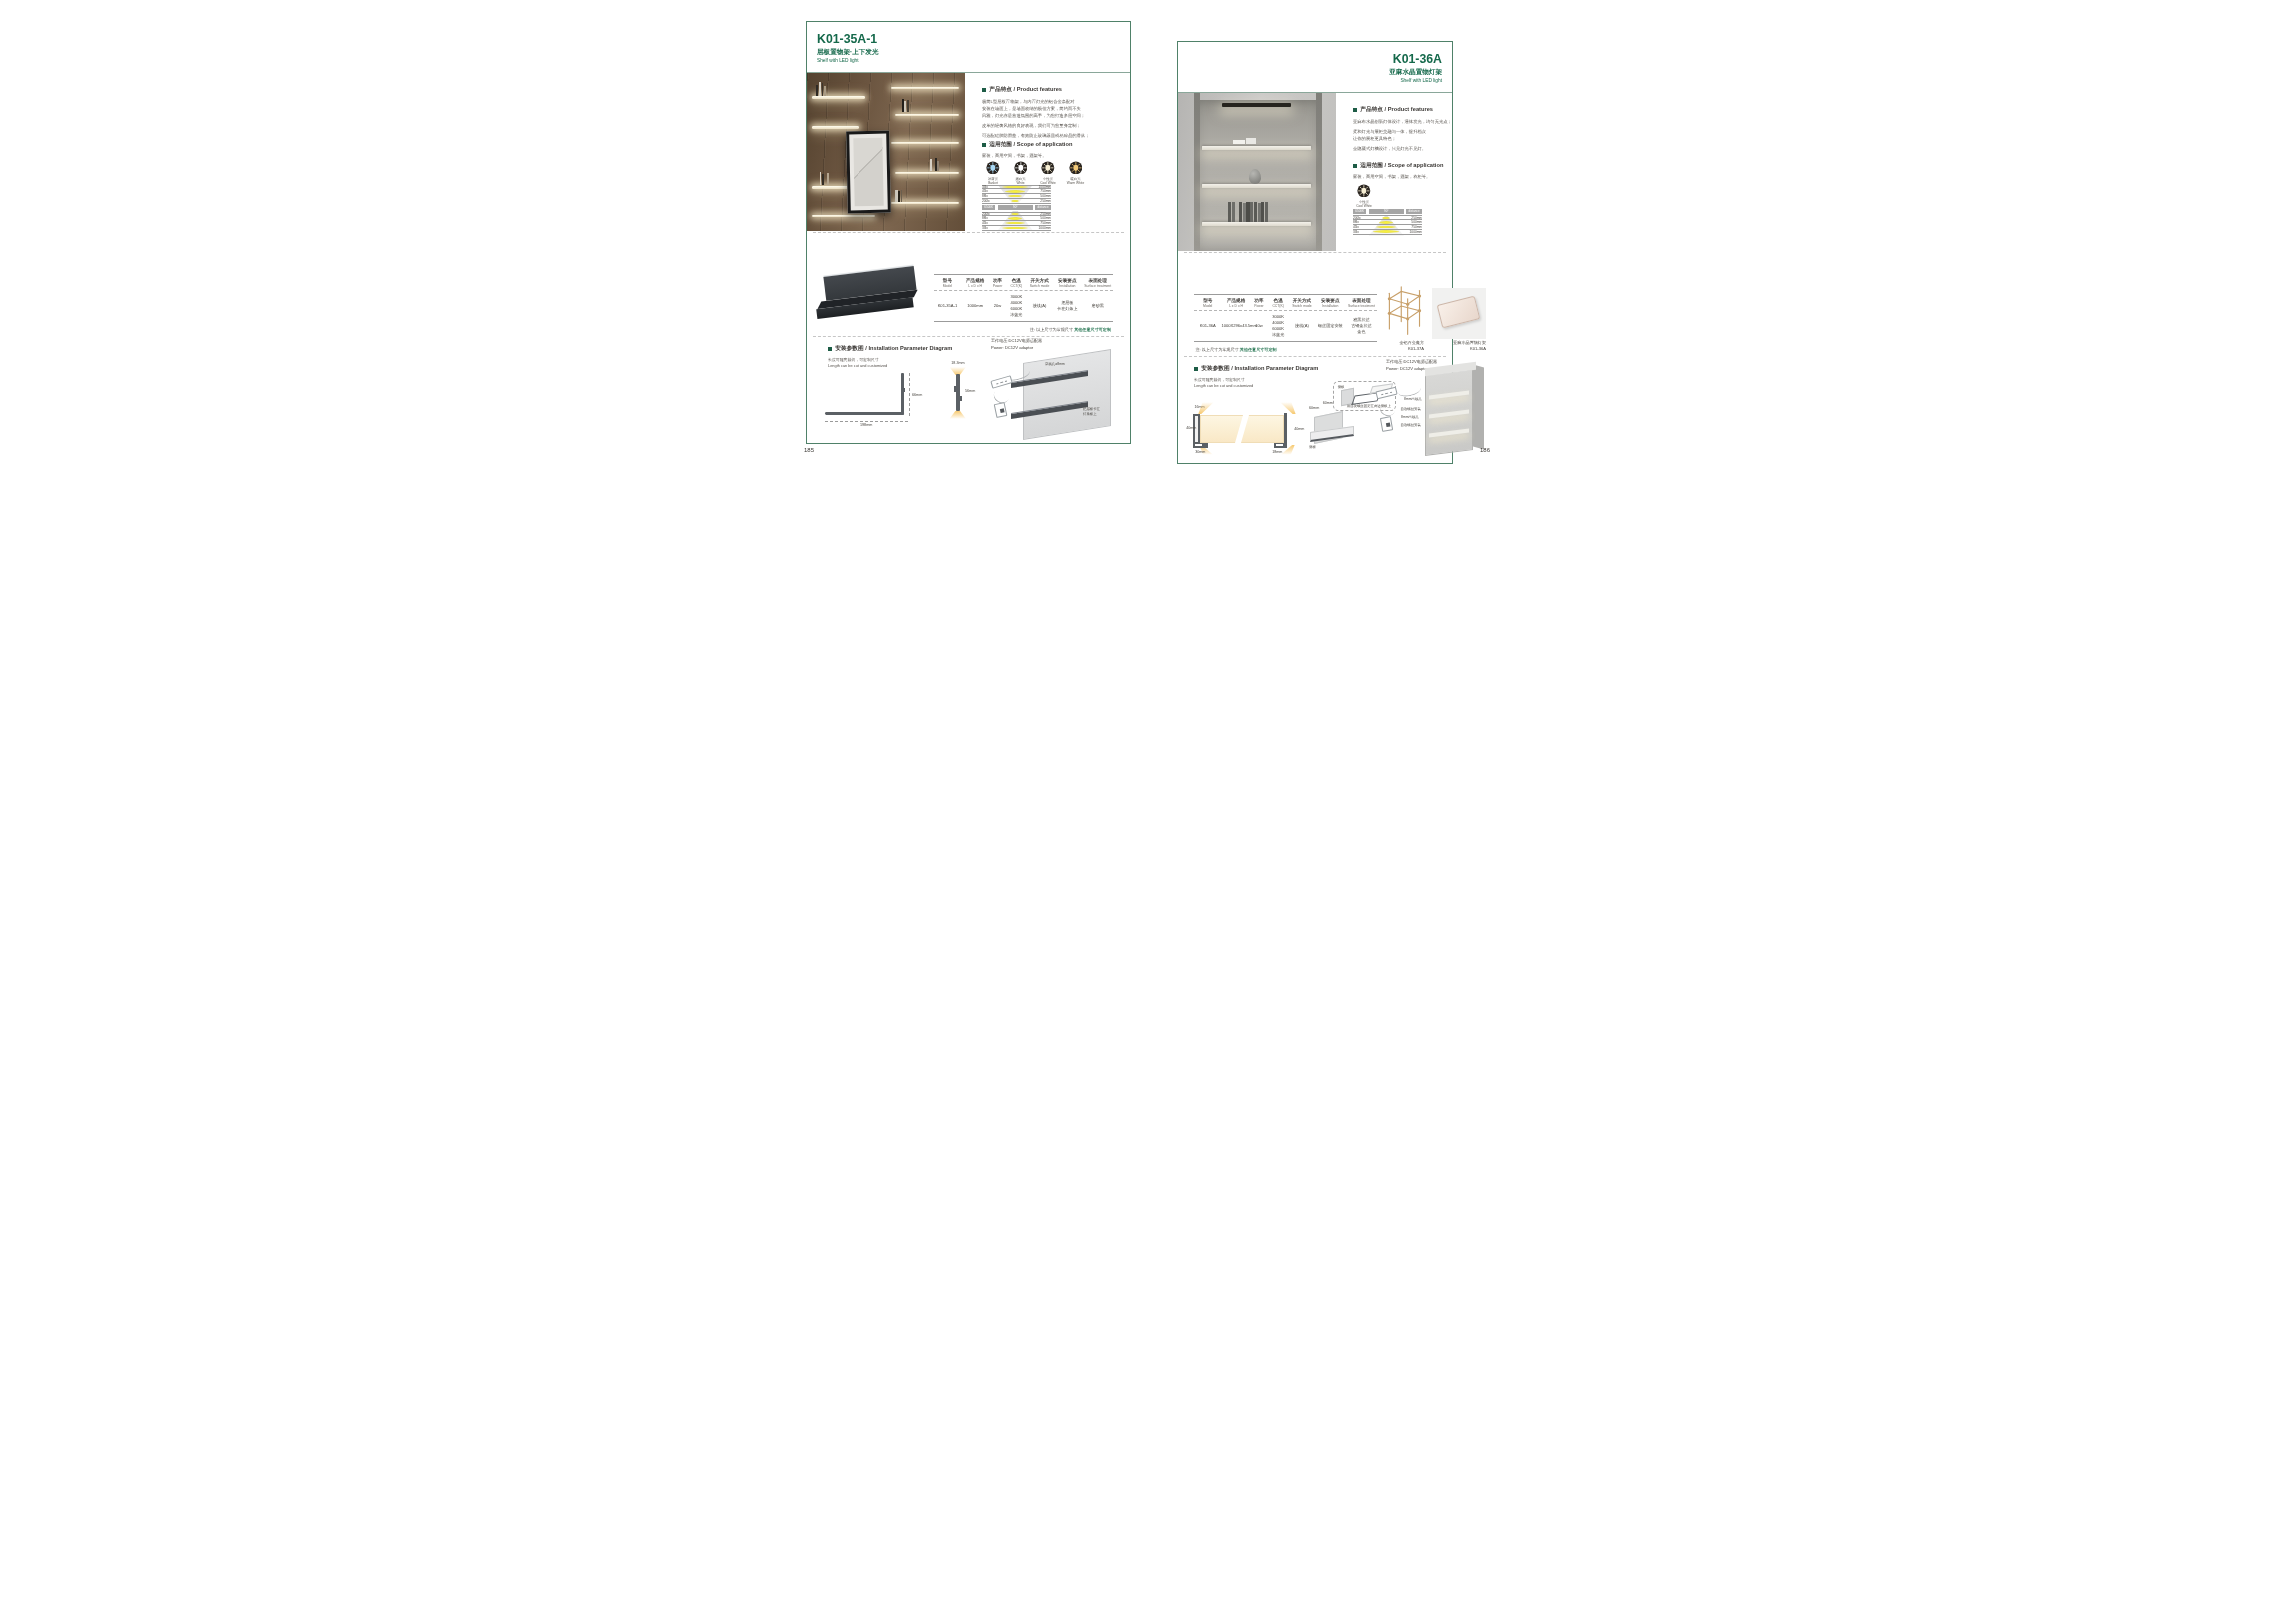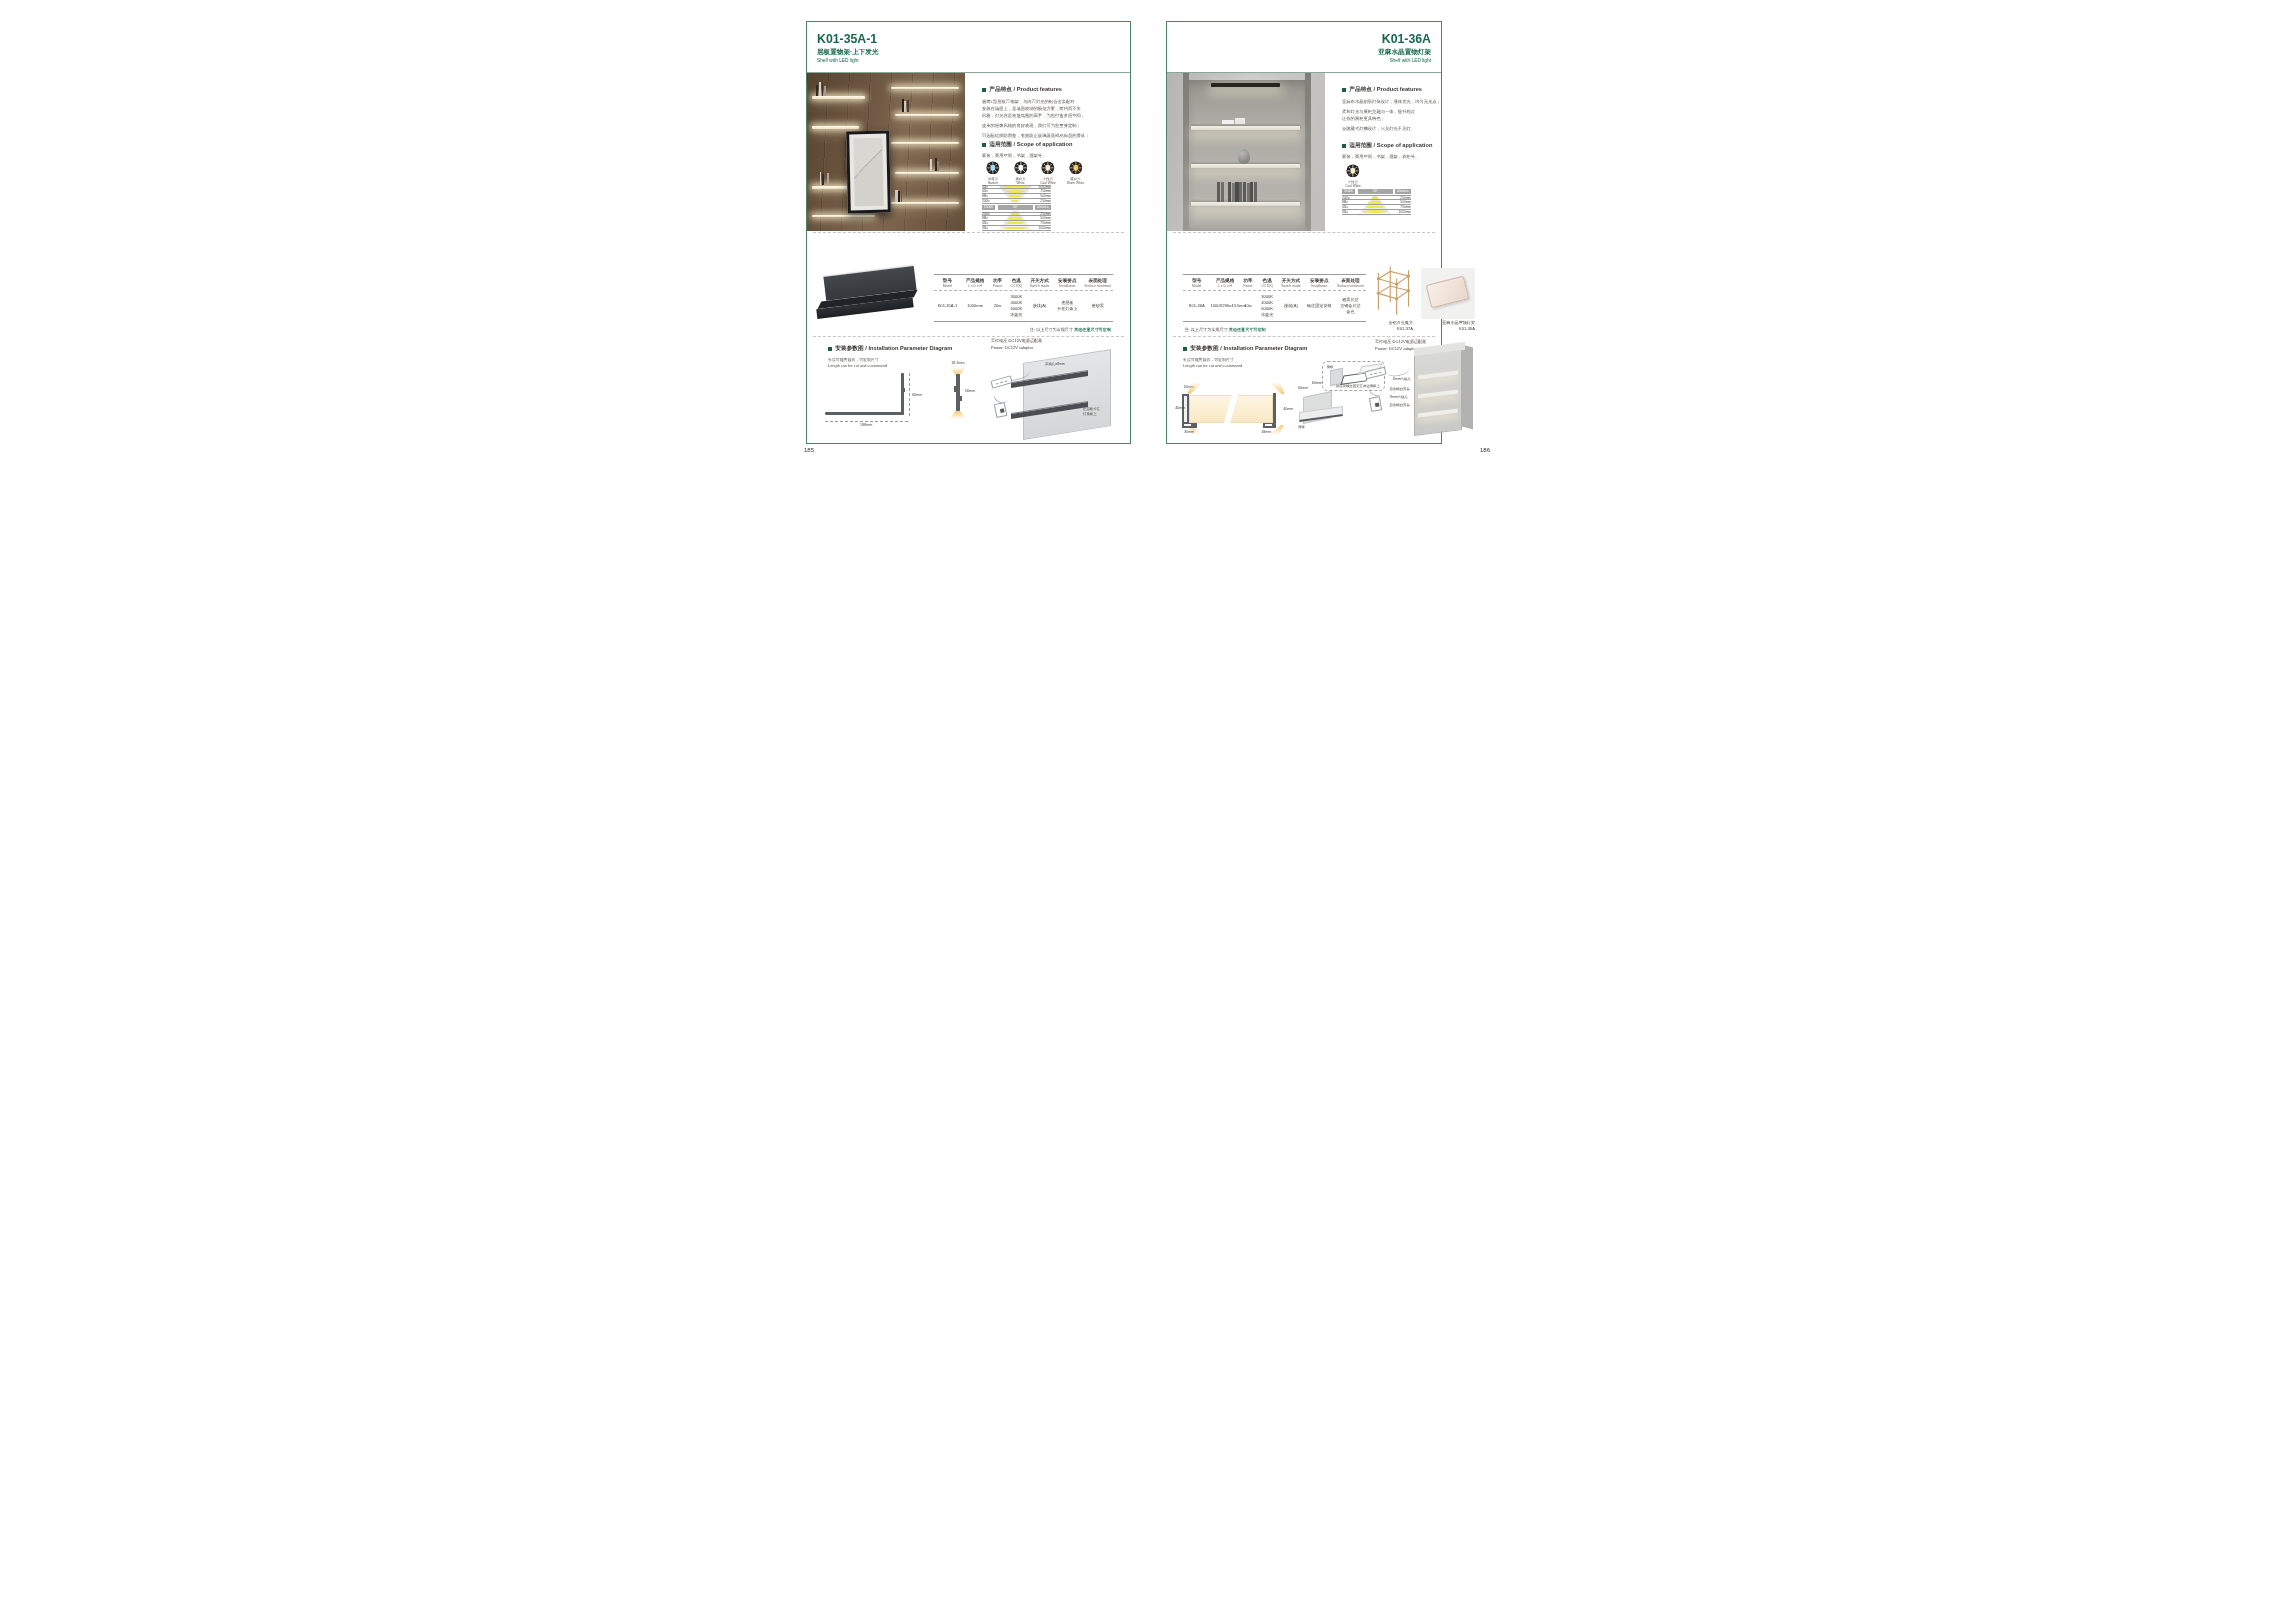--- a/index.html
+++ b/index.html
@@ -2,21 +2,21 @@
 <html style="font-size:7.3px"><head>
 <meta charset="utf-8">
 <style>
   * { margin:0; padding:0; box-sizing:border-box; }
   html,body { background:#fff; }
   body { font-family:"Liberation Sans","DejaVu Sans",sans-serif; color:#3a3733; }
   #canvas { position:relative; width:716px; height:467px; background:#fff; overflow:hidden; margin:0 auto; }
 
   .page { position:absolute; top:20.6px; height:423px; background:#fff; border:0.5px solid #4f8169; }
   #page-left { left:22px; width:325px; }
-  #page-right { left:382px; width:276px; }
+  #page-right { left:393px; width:276px;margin-top:20px; }
 
   .hline { position:absolute; left:0; right:0; top:50px; border-top:0.5px solid #8aa79a; }
   .dash { position:absolute; left:6.4px; right:6.4px; border-top:0.5px dashed #c6c6c6; }
 
   .hdr { position:absolute; top:11px; }
   .hdr.l { left:10px; }
   .hdr.r { right:10px; text-align:right; }
   .hdr .model { font-size:12.3px; font-weight:bold; color:#15694b; line-height:1.05; }
   .hdr .zh { font-size:6.6px; font-weight:bold; color:#15694b; margin-top:2.3px; }
   .hdr .en { font-size:4.8px; color:#15694b; margin-top:0.9px; }

